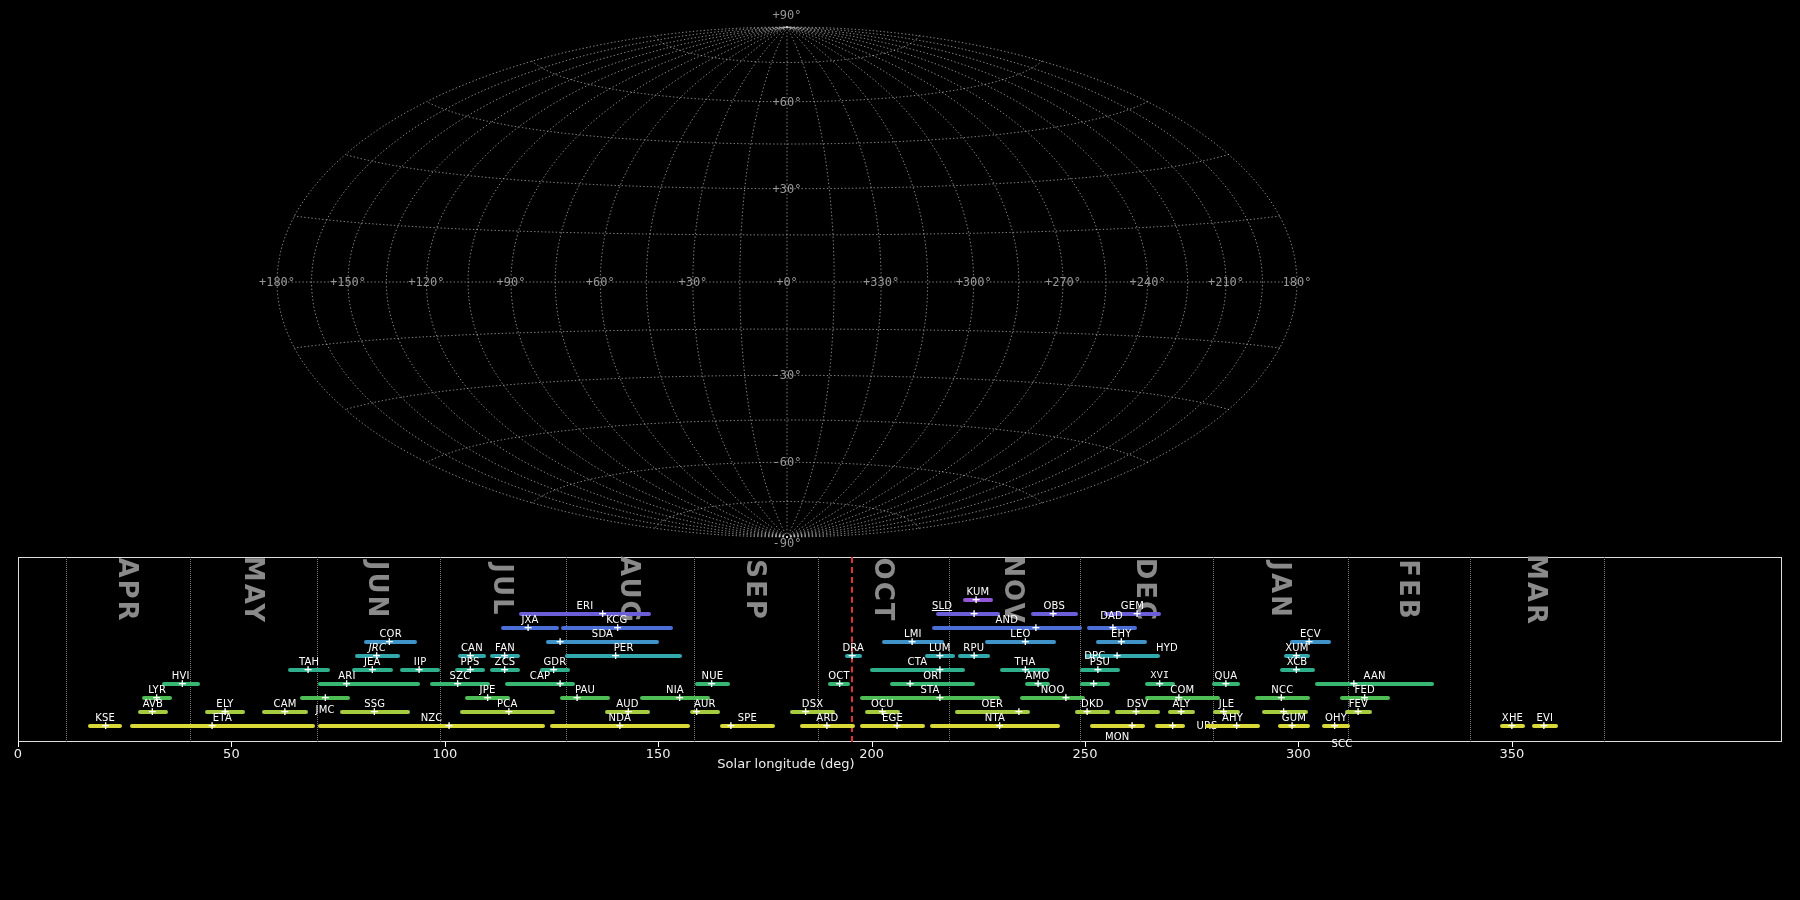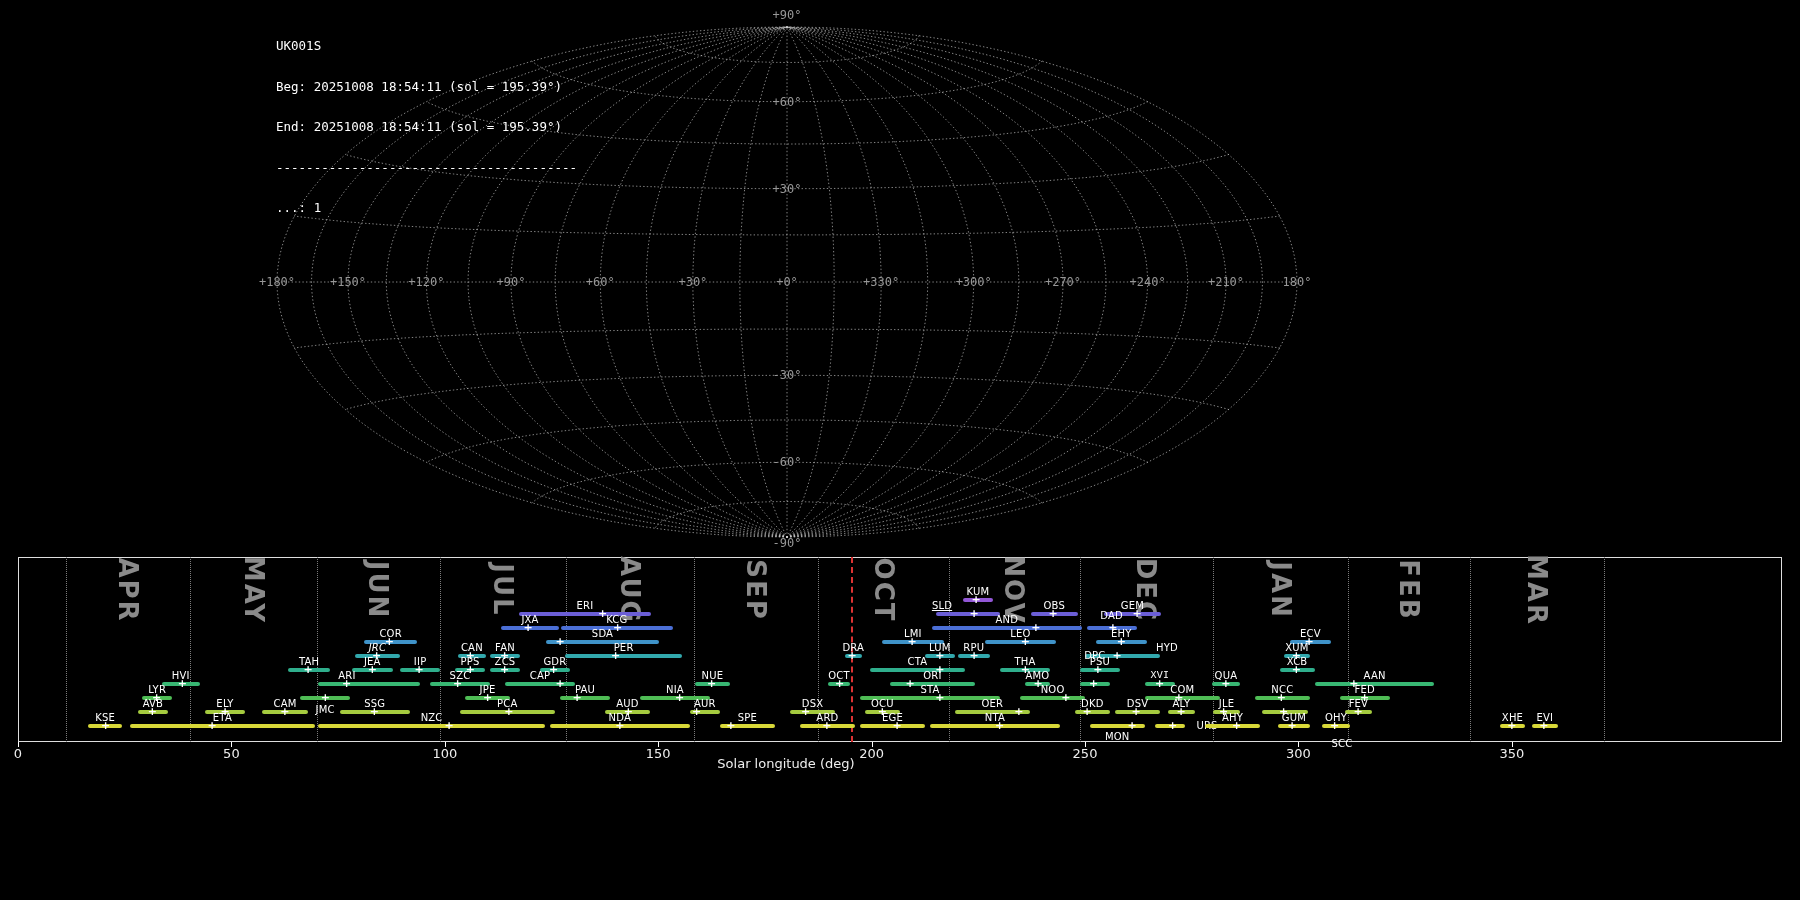--- a/index.html
+++ b/index.html
@@ -86,27 +86,20 @@
         <text x="1297.0" y="286.0">180°</text>
         <text x="787.0" y="19.0">+90°</text>
         <text x="787.0" y="105.7">+60°</text>
         <text x="787.0" y="192.7">+30°</text>
         <text x="787.0" y="379.3">-30°</text>
         <text x="787.0" y="466.3">-60°</text>
         <text x="787.0" y="547.0">-90°</text>
       </g>
     </svg>
 
-  <div class="info">
-    <div>UK001S</div>
-    <div>Beg: 20251008 18:54:11 (sol = 195.39°)</div>
-    <div>End: 20251008 18:54:11 (sol = 195.39°)</div>
-    <div>----------------------------------------</div>
-    <div>...: 1</div>
-  </div>
 
   <div id="timeline">
       <div class="tl-box" style="left: 18px; top: 557px; width: 1764px; height: 185px;"></div>
       <div class="month-line" style="left: 66.2px; top: 557px; height: 185px;"></div>
       <div class="month-label" style="left: 128.3px; top: 590px;">APR</div>
       <div class="month-line" style="left: 190.4px; top: 557px; height: 185px;"></div>
       <div class="month-label" style="left: 253.6px; top: 590px;">MAY</div>
       <div class="month-line" style="left: 316.8px; top: 557px; height: 185px;"></div>
       <div class="month-label" style="left: 378.4px; top: 590px;">JUN</div>
       <div class="month-line" style="left: 440.1px; top: 557px; height: 185px;"></div>

